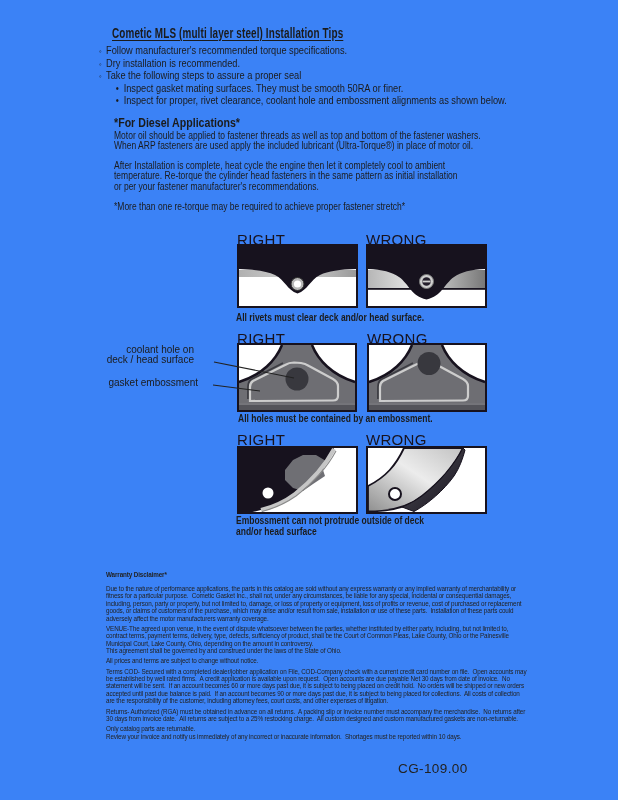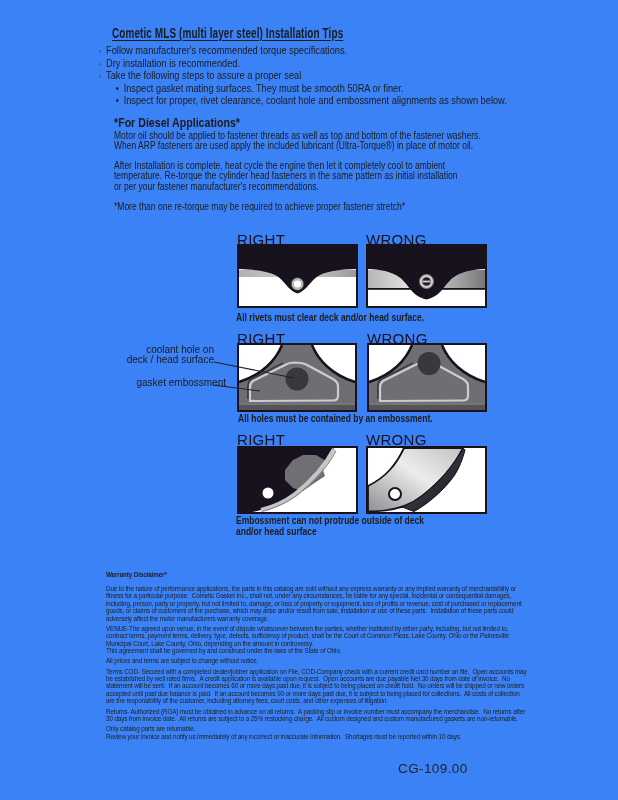--- a/index.html
+++ b/index.html
@@ -107,23 +107,23 @@
       <rect x="56.5" y="36.6" width="8" height="1.8" fill="#cfcfcf"></rect>
       <rect x="1" y="1" width="119" height="62" fill="none" stroke="#17121e" stroke-width="2"></rect>
     </svg>
   </div>
 
   <div class="abs cond caption" style="left:236px;top:313px;">All rivets must clear deck and/or head surface.</div>
 
   <div class="abs dlabel" style="left:237px;top:330px;width:120px;">RIGHT</div>
   <div class="abs dlabel" style="left:367px;top:330px;width:120px;">WRONG</div>
 
-  <div class="abs annot" style="left:92px;top:345px;width:122px;">coolant hole on
+  <div class="abs annot" style="left:72px;top:345px;width:122px;">coolant hole on
 deck / head surface</div>
-  <div class="abs annot" style="left:104px;top:378px;width:122px;">gasket embossment</div>
+  <div class="abs annot" style="left:76px;top:378px;width:122px;">gasket embossment</div>
 
   <div class="abs" style="left:237px;top:343px;">
     <svg class="dbox" width="120" height="69" viewBox="0 0 120 69">
       <rect x="1" y="1" width="118" height="67" fill="#6e6e73"></rect>
       <rect x="2" y="60.8" width="116" height="0.9" fill="#8e8e93"></rect>
       <rect x="2" y="61.7" width="116" height="5.3" fill="#54545a"></rect>
       <path d="M2,2 H45 C39,17 25,32 2,39 Z" fill="#ffffff"></path>
       <path d="M45,2 C39,17 25,32 2,39" stroke="#17121e" stroke-width="2.5" fill="none"></path>
       <path d="M118,2 H75 C81,17 95,32 118,39 Z" fill="#ffffff"></path>
       <path d="M75,2 C81,17 95,32 118,39" stroke="#17121e" stroke-width="2.5" fill="none"></path>

